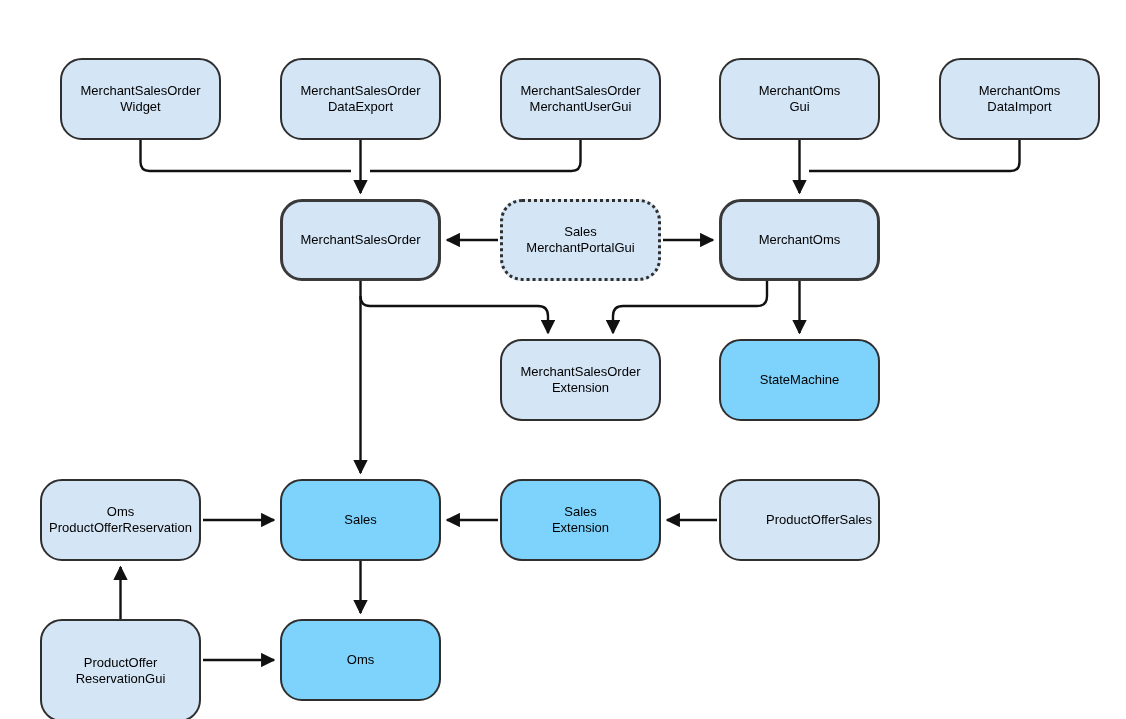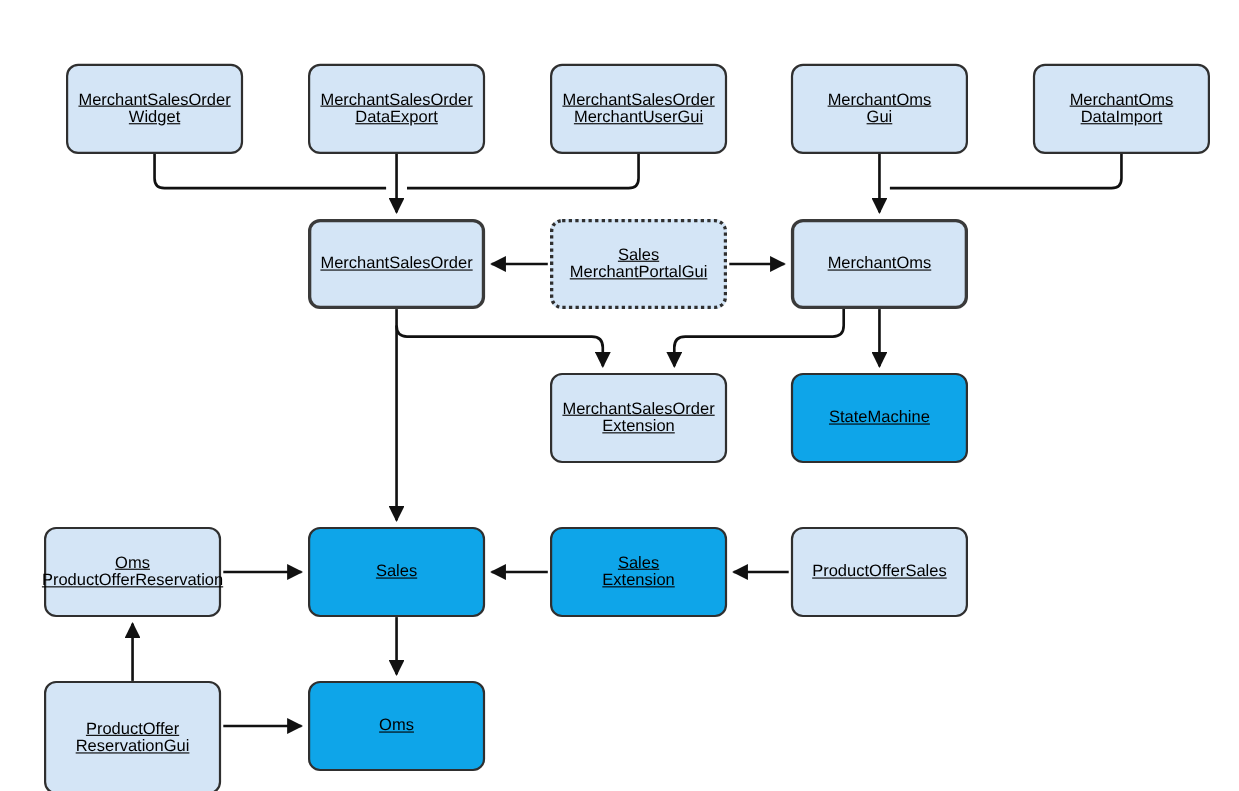--- a/index.html
+++ b/index.html
@@ -21,38 +21,37 @@
     position: absolute;
     left: 0;
     top: 0;
     width: 1126px;
     height: 719px;
     pointer-events: none;
   }
   .node {
     position: absolute;
     box-sizing: border-box;
-    border-radius: 11px;
+    border-radius: 22px;
     display: flex;
     align-items: center;
     justify-content: center;
     text-align: center;
     font-family: "Liberation Sans", sans-serif;
-    font-size: 15px;
+    font-size: 13px;
     line-height: 16px;
     color: #000000;
     white-space: pre-line;
     z-index: 2;
-    text-decoration: underline;
   }
   .node.fill-blue {
     background: #d4e5f6;
   }
   .node.fill-white {
-    background: #0ea5e9;
+    background: #7dd3fc;
   }
   .node.stroke-solid {
     border: 2.2px solid #2f2f2f;
   }
   .node.stroke-bold {
     border: 3px solid #3a3a3a;
   }
   .node.stroke-dotted {
     border: 3.4px dotted #2f2f2f;
   }
@@ -122,19 +121,19 @@
 MerchantPortalGui</span></div>
       <div class="node fill-blue stroke-bold" style="left: 719px; top: 199px; width: 161px; height: 82px;"><span class="node-label">MerchantOms</span></div>
       <div class="node fill-blue stroke-solid" style="left: 500px; top: 339px; width: 161px; height: 82px;"><span class="node-label">MerchantSalesOrder
 Extension</span></div>
       <div class="node fill-white stroke-solid" style="left: 719px; top: 339px; width: 161px; height: 82px;"><span class="node-label">StateMachine</span></div>
       <div class="node fill-blue stroke-solid" style="left: 40px; top: 479px; width: 161px; height: 82px;"><span class="node-label">Oms
 ProductOfferReservation</span></div>
       <div class="node fill-white stroke-solid" style="left: 280px; top: 479px; width: 161px; height: 82px;"><span class="node-label">Sales</span></div>
       <div class="node fill-white stroke-solid" style="left: 500px; top: 479px; width: 161px; height: 82px;"><span class="node-label">Sales
 Extension</span></div>
-      <div class="node fill-blue stroke-solid" style="left: 719px; top: 479px; width: 161px; height: 82px;"><span class="node-label">ProductOfferSales</span></div>
+      <div class="node fill-blue stroke-solid" style="left: 719px; top: 479px; width: 161px; height: 82px; justify-content: flex-end;"><span class="node-label">ProductOfferSales</span></div>
       <div class="node fill-blue stroke-solid" style="left: 40px; top: 619px; width: 161px; height: 103px;"><span class="node-label">ProductOffer
 ReservationGui</span></div>
       <div class="node fill-white stroke-solid" style="left: 280px; top: 619px; width: 161px; height: 82px;"><span class="node-label">Oms</span></div>
     </div>
 
 </div>
 
 </body></html>

